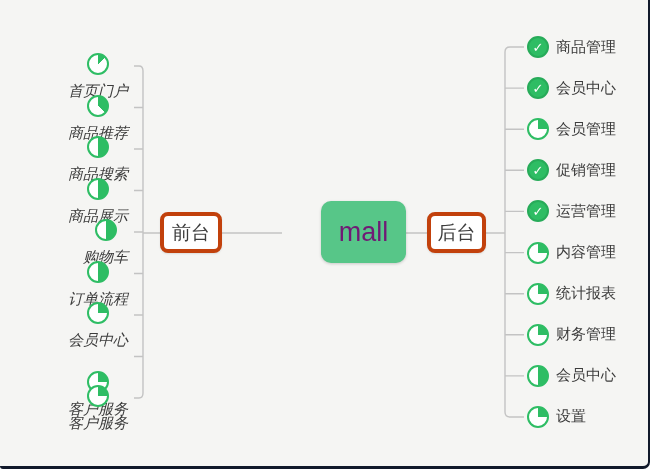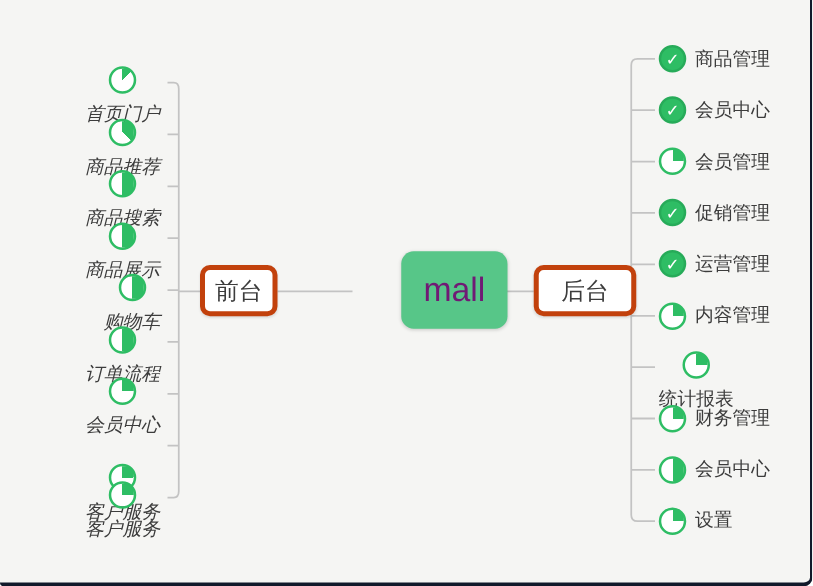--- a/index.html
+++ b/index.html
@@ -27,21 +27,21 @@
     box-shadow:0 1px 3px rgba(0,0,0,.18);
     margin-left:39px;
   }
   .node-branch{
     top:212px;height:41px;
     background:#ffffff;border:4px solid #c2410c;border-radius:8px;
     color:#3c3c3c;font-size:19px;
     box-shadow:0 1px 2px rgba(0,0,0,.10);
   }
   .node-front{left:160px;width:62px;}
-  .node-back{left:427px;width:82px;}
+  .node-back{left:427px;width:59px;}
   .item-row{
     position:absolute;height:26px;
     display:flex;align-items:center;gap:7px;
     color:#3c3c3c;font-size:15px;white-space:nowrap;
   }
   .item-row.left{flex-direction:column;font-style:italic;}
   .icon{
     width:22px;height:22px;border-radius:50%;
     box-sizing:border-box;flex:0 0 22px;
     display:flex;align-items:center;justify-content:center;
@@ -135,21 +135,21 @@
         <span class="lbl">促销管理</span>
       </div>
       <div class="item-row right" style="top: 198.444px; left: 527px;">
         <span class="icon done">✓</span>
         <span class="lbl">运营管理</span>
       </div>
       <div class="item-row right" style="top: 239.555px; left: 527px;">
         <span class="icon pie" style="--p: 25;"></span>
         <span class="lbl">内容管理</span>
       </div>
-      <div class="item-row right" style="top: 280.666px; left: 527px; flex-direction: column;">
+      <div class="item-row right" style="top: 280.666px; left: 527px;">
         <span class="icon pie" style="--p: 25;"></span>
         <span class="lbl">统计报表</span>
       </div>
       <div class="item-row right" style="top: 321.777px; left: 527px;">
         <span class="icon pie" style="--p: 25;"></span>
         <span class="lbl">财务管理</span>
       </div>
       <div class="item-row right" style="top: 362.888px; left: 527px;">
         <span class="icon pie" style="--p: 50;"></span>
         <span class="lbl">会员中心</span>

